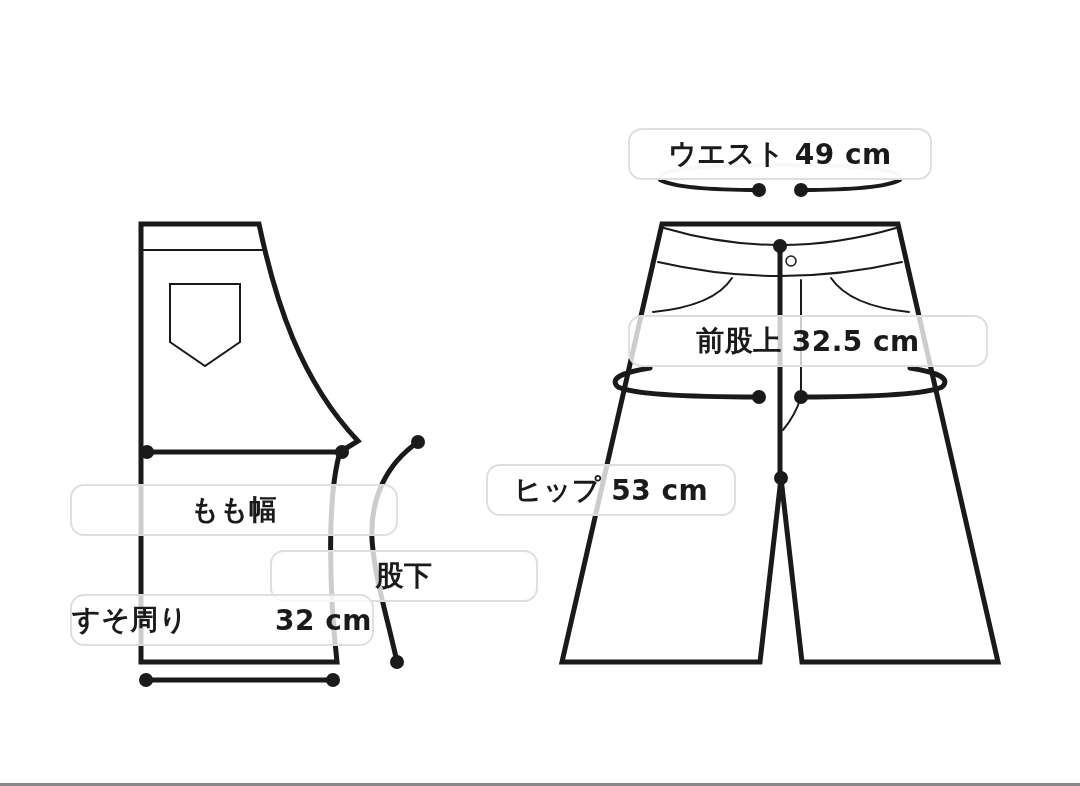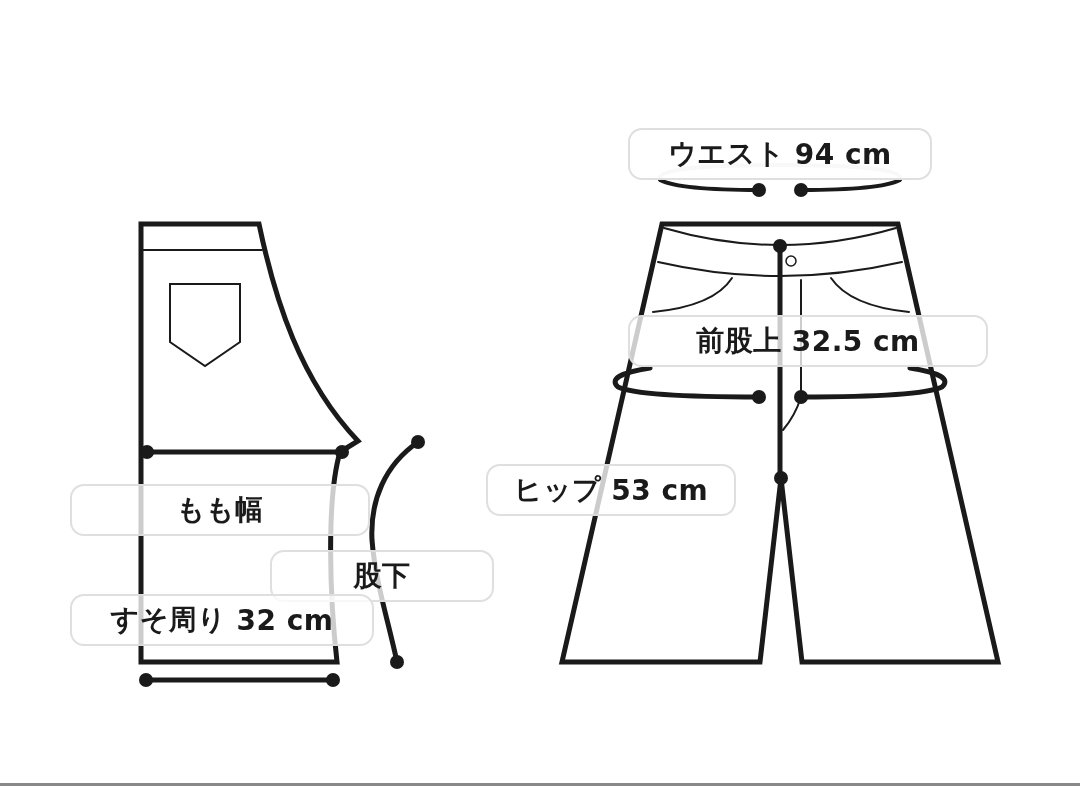--- a/index.html
+++ b/index.html
@@ -81,40 +81,40 @@
         <path d="M801 397 Q920 397 942 387 Q955 375 910 368" stroke-width="5"></path>
         <circle cx="759" cy="397" r="7" fill="#1a1a1a" stroke="none"></circle>
         <circle cx="801" cy="397" r="7" fill="#1a1a1a" stroke="none"></circle>
       </g>
     </g>
   </svg>
 
   
   <div class="pill" style="left:628px; top:128px; width:304px;">
     <span>ウエスト</span>
-    <span>94 cm</span>
+    <span>49 cm</span>
   </div>
 
   <div class="pill" style="left:628px; top:315px; width:360px;">
     <span>前股上</span>
     <span>32.5 cm</span>
   </div>
 
   <div class="pill" style="left:486px; top:464px; width:250px;">
     <span>ヒップ</span>
     <span>53 cm</span>
   </div>
 
-  <div class="pill" style="left:70px; top:484px; width:300px;">
+  <div class="pill" style="left:70px; top:484px; width:328px;">
     <span>もも幅</span>
   </div>
 
-  <div class="pill" style="left:270px; top:550px; width:224px;">
+  <div class="pill" style="left:270px; top:550px; width:268px;">
     <span>股下</span>
   </div>
 
-  <div class="pill" style="left:70px; top:594px; width:304px;">
+  <div class="pill" style="left:70px; top:594px; width:304px;justify-content:space-between;">
     <span>すそ周り</span>
     <span>32 cm</span>
   </div>
 
   <div class="bottom-rule"></div>
 </div>
 
 </body></html>

